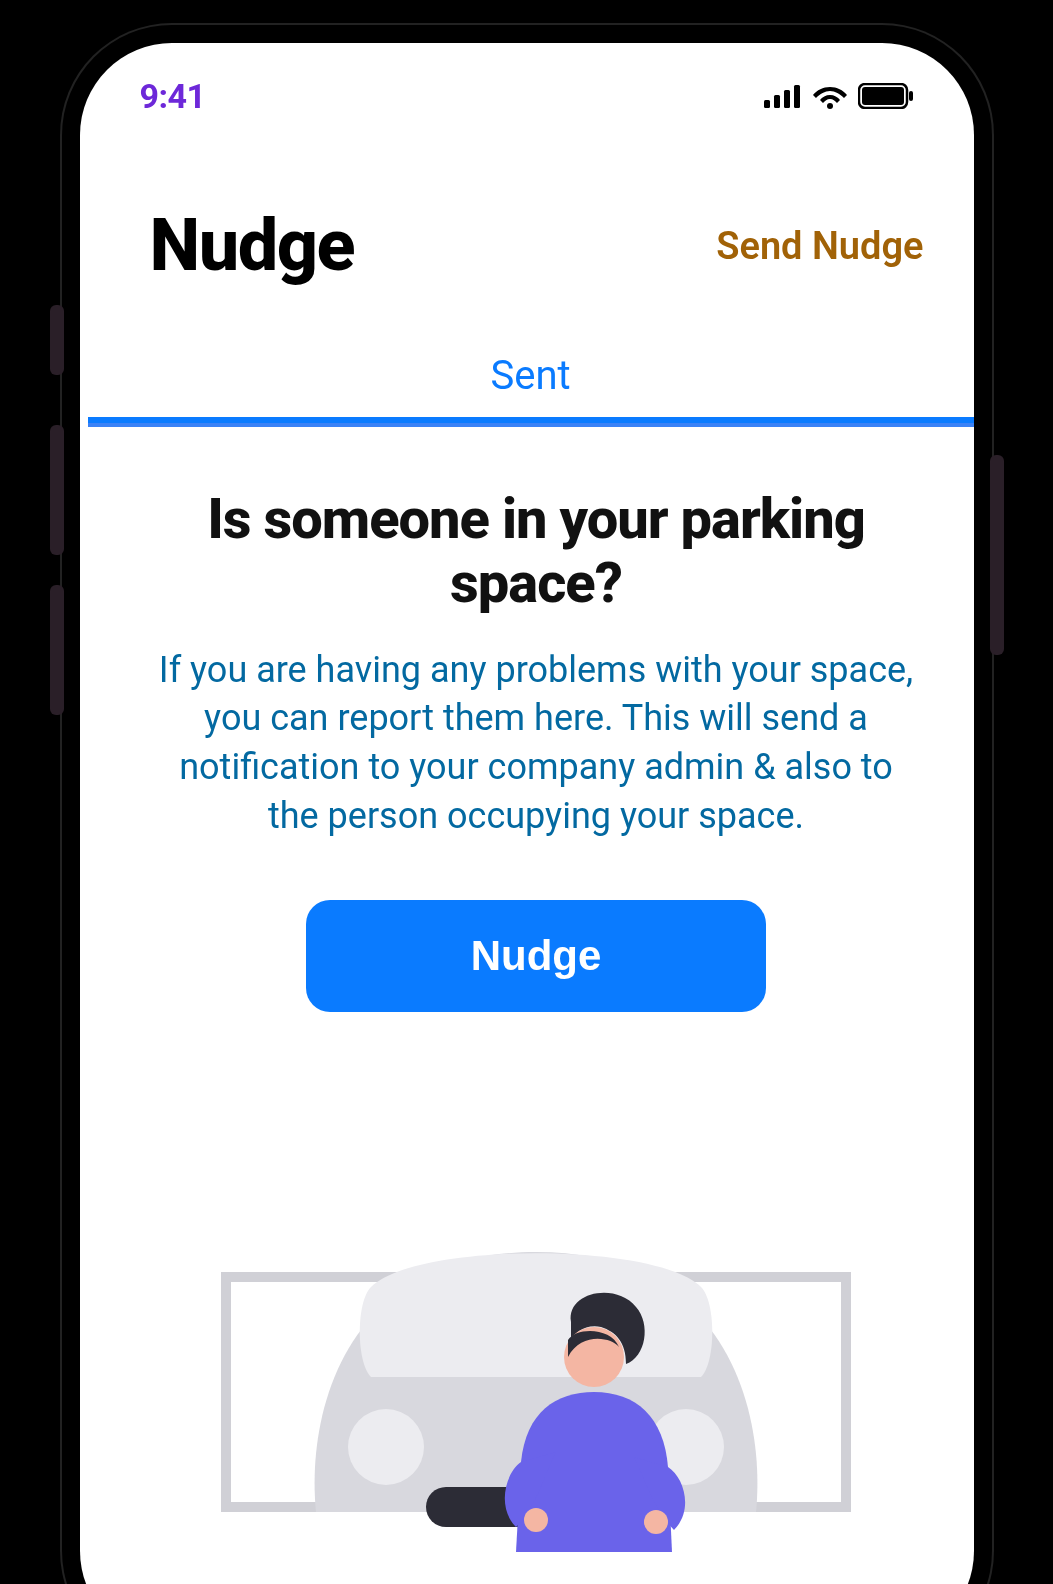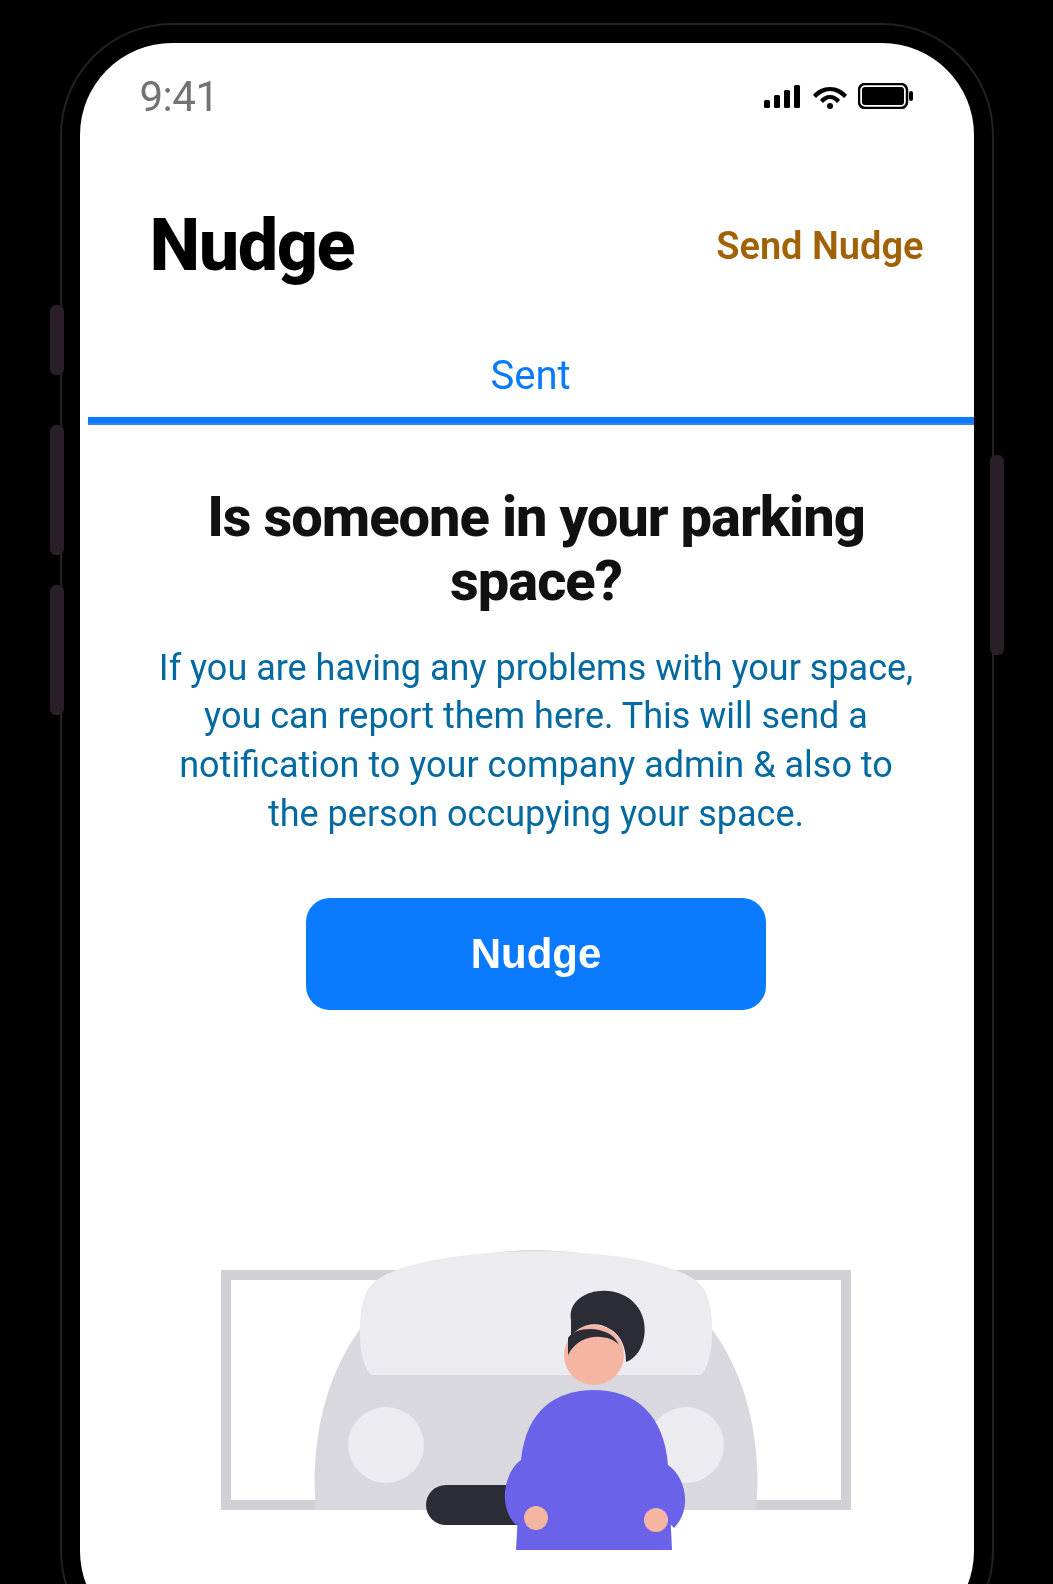--- a/index.html
+++ b/index.html
@@ -47,23 +47,23 @@
 
     
     .status-bar {
       display: flex;
       justify-content: space-between;
       align-items: center;
       padding: 28px 60px 12px 60px;
       height: 90px;
     }
     .status-time {
-      font-size: 42px;
-      font-weight: 400;
-      color: #737373;
+      font-size: 34px;
+      font-weight: 700;
+      color: #6d28d9;
       letter-spacing: -0.5px;
     }
     .status-right {
       display: flex;
       align-items: center;
       gap: 10px;
     }
     .status-right svg { display: block; }
 
     
@@ -82,21 +82,21 @@
     .header-action {
       font-size: 38px;
       font-weight: 600;
       color: #a16207;
       cursor: pointer;
     }
 
     
     .tabs {
       display: flex;
-      border-bottom: 4px solid #3b82f6;
+      border-bottom: 6px solid #3b82f6;
       margin-left: 8px;
     }
     .tab {
       flex: 1;
       text-align: center;
       padding: 24px 0 22px 0;
       font-size: 40px;
       font-weight: 400;
       color: #7a7a82;
       cursor: pointer;

